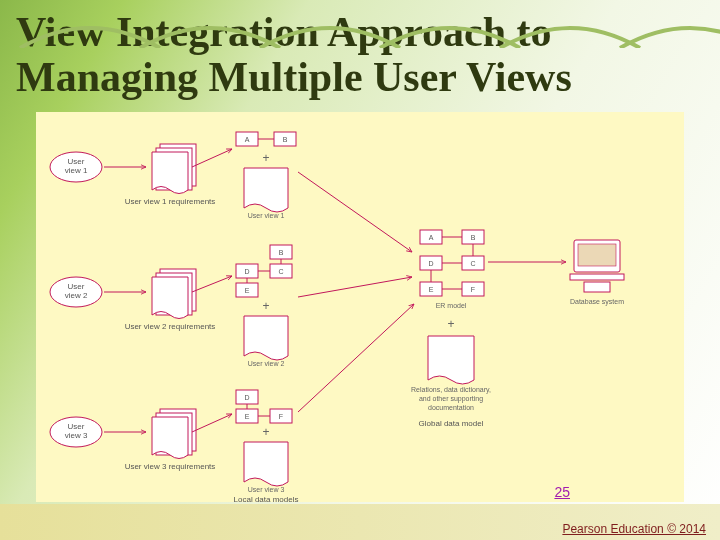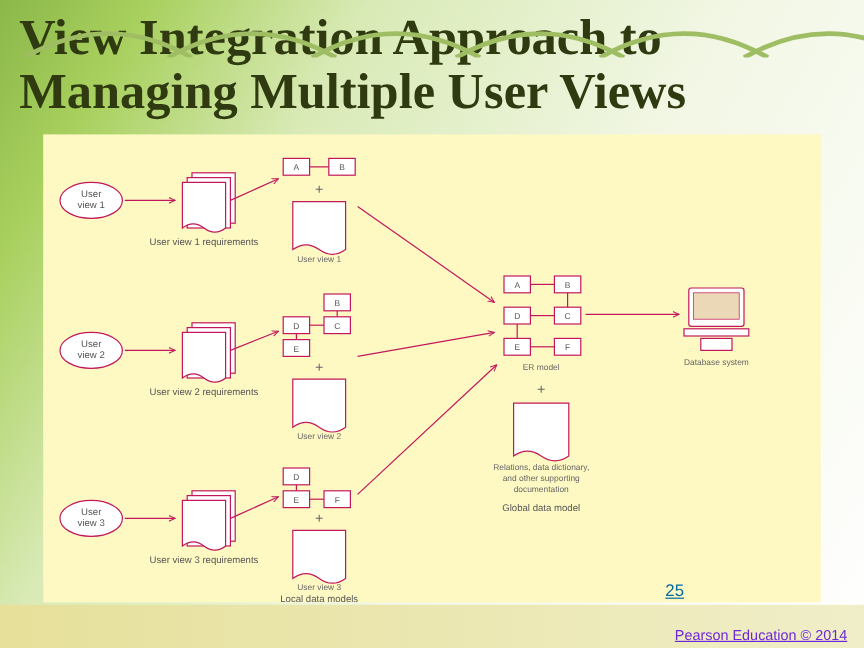--- a/index.html
+++ b/index.html
@@ -14,22 +14,22 @@
   .sm{font:7px Arial;fill:#666;text-anchor:middle}
   .ln{stroke:#c2185b;stroke-width:1;fill:none}
   .ar{stroke:#c2185b;stroke-width:1;fill:none;marker-end:url(#arr)}
   .doc{fill:#fff;stroke:#c2185b;stroke-width:1}
   .bx{fill:#fff;stroke:#c2185b;stroke-width:1}
   .bxt{font:7px Arial;fill:#555;text-anchor:middle}
   .plus{font:12px Arial;fill:#666;text-anchor:middle}
   .footer-bar{position:absolute;left:0;right:0;bottom:0;height:36px;background:linear-gradient(90deg,#e6e09a 0%,#f0eec8 100%)}
   .deco{position:absolute;bottom:0;height:48px;width:100%}
   .arch{stroke:#9fbe63;stroke-width:4;fill:none}
-  .pagenum{position:absolute;right:150px;bottom:40px;font:14px Arial;color:#0369a1;text-decoration:underline}
-  .copyright{position:absolute;right:14px;bottom:4px;font:12px Arial;color:#6d28d9}
+  .pagenum{position:absolute;right:150px;bottom:40px;font:14px Arial;color:#a21caf;text-decoration:underline}
+  .copyright{position:absolute;right:14px;bottom:4px;font:12px Arial;color:#7f1d1d}
   .copyright u{text-decoration:underline}
 </style>
 </head>
 <body>
 
 <div class="bg"></div>
 
 <div class="title">View Integration Approach to Managing Multiple User Views</div>
 
 <div class="figure">

